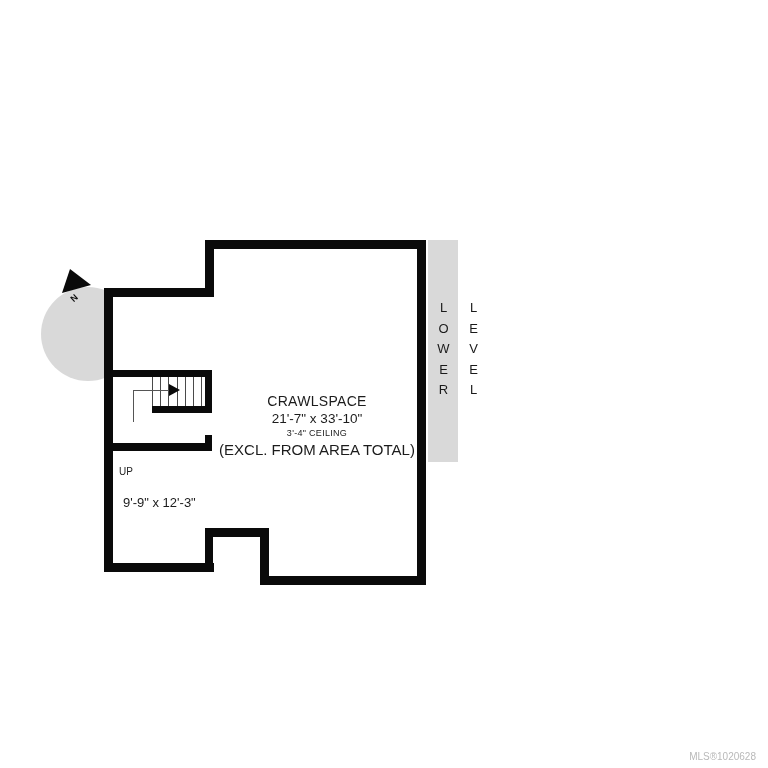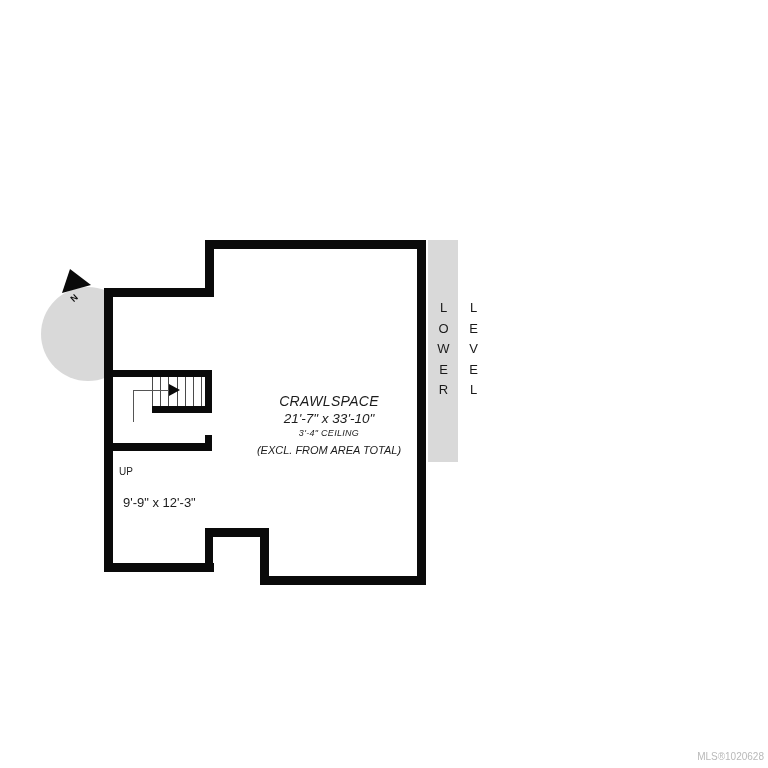--- a/index.html
+++ b/index.html
@@ -54,30 +54,30 @@
   #treads { left:152px; top:377px; width:53px; height:29px; z-index:3;
     background:repeating-linear-gradient(90deg,#4a4a4a 0px,#4a4a4a 1px,transparent 1px,transparent 8.2px); }
   #arr-v { left:133px; top:390px; width:1px; height:32px; background:#555; z-index:4; }
   #arr-h { left:133px; top:390px; width:38px; height:1px; background:#555; z-index:4; }
   #arr-head { left:169px; top:384px; width:0; height:0; z-index:4;
     border-top:6px solid transparent; border-bottom:6px solid transparent;
     border-left:11px solid #0a0a0a; }
   #up-label { left:119px; top:421px; font-size:10px; color:#222; z-index:4;margin-top:45px; }
 
   
-  #crawl { left:329px; top:393px; transform:translateX(-50%);
-    text-align:center; white-space:nowrap; z-index:4; color:#1c1c1c;font-style:italic; }
+  #crawl { left:317px; top:393px; transform:translateX(-50%);
+    text-align:center; white-space:nowrap; z-index:4; color:#1c1c1c; }
   #crawl-name { font-size:14px; line-height:17px; letter-spacing:0.3px; }
   #crawl-dims { font-size:13.5px; line-height:17px; }
   #crawl-ceil { font-size:9px; line-height:13px; letter-spacing:0.3px; }
-  #crawl-note { font-size:11px; line-height:12px; margin-top:4px; }
+  #crawl-note { font-size:15px; line-height:12px; margin-top:4px; }
   #room2-dims { left:123px; top:495px; font-size:13px; z-index:4; color:#1c1c1c; }
 
   
-  #mls { right:4px; top:751px; font-size:10px; color:#b9b9b9; z-index:5; }
+  #mls { right:12px; top:751px; font-size:10px; color:#b9b9b9; z-index:5; }
 </style>
 </head>
 <body>
 
 <div>
 
   <div class="abs" id="compass-circle"></div>
   <svg class="abs" id="compass-needle" width="45" height="35" viewBox="0 0 45 35">
     <polygon points="15,5 7,29 36,21" fill="#0a0a0a"></polygon>
   </svg>

